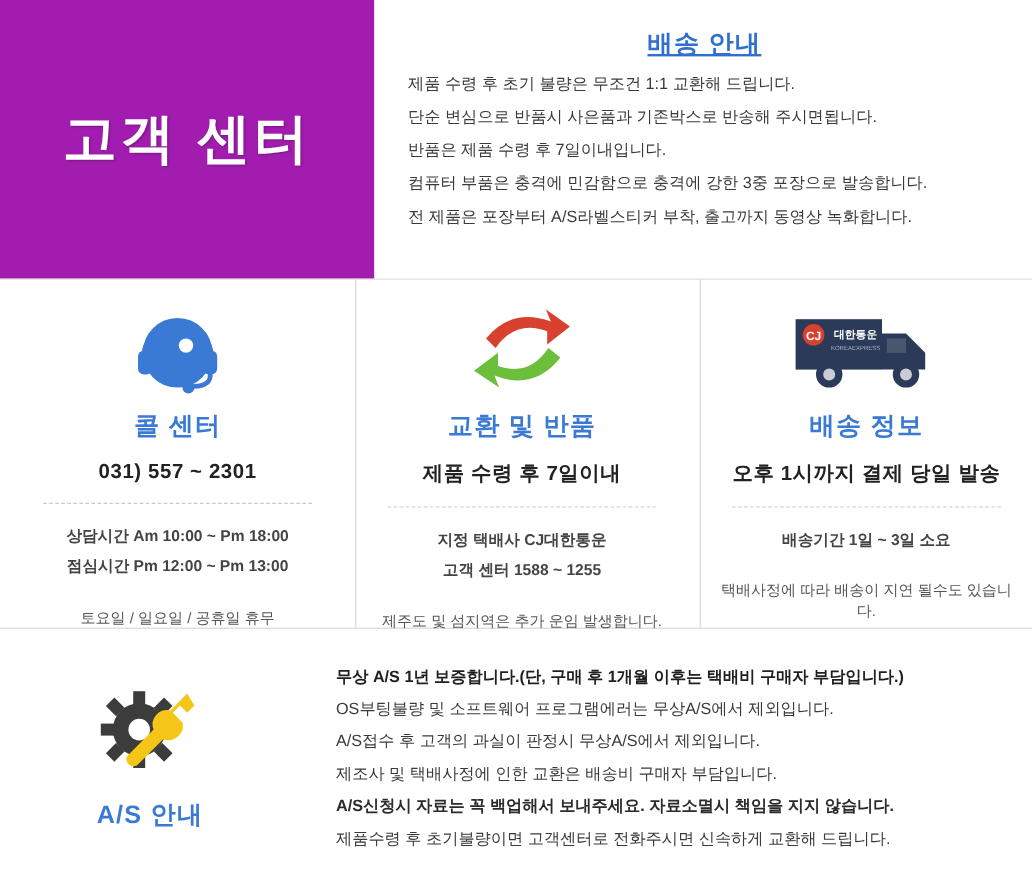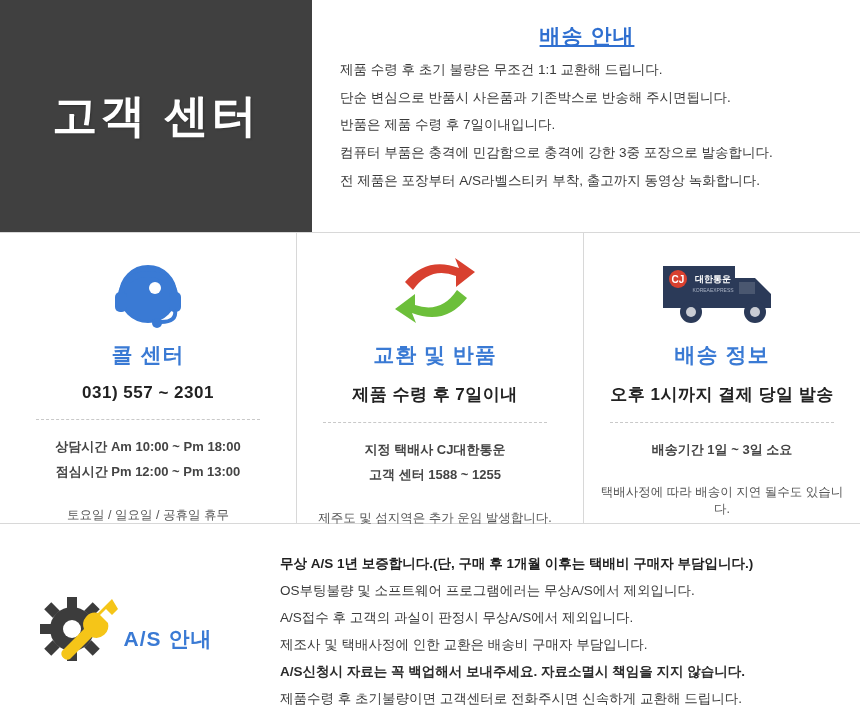--- a/index.html
+++ b/index.html
@@ -17,21 +17,21 @@
   }
 
   
   .top {
     display: flex;
     height: 232px;
     width: 100%;
   }
   .top-left {
     width: 312px;
-    background: #404040;
+    background: #a21caf;
     display: flex;
     align-items: center;
     justify-content: center;
   }
   .top-left-title {
     color: #ffffff;
     font-size: 45px;
     font-weight: bold;
     letter-spacing: 3px;
     text-shadow: 1px 1px 2px rgba(0,0,0,0.25);
@@ -112,21 +112,21 @@
   
   .bottom {
     display: flex;
     height: 202px;
     width: 100%;
     padding-top: 14px;
   }
   .as-left {
     width: 250px;
     display: flex;
-    flex-direction: row;
+    flex-direction: column;
     align-items: center;
     justify-content: center;
   }
   .as-title {
     color: #3a7ad4;
     font-size: 21px;
     font-weight: bold;
     margin-top: 14px;
     letter-spacing: 1px;
   }

